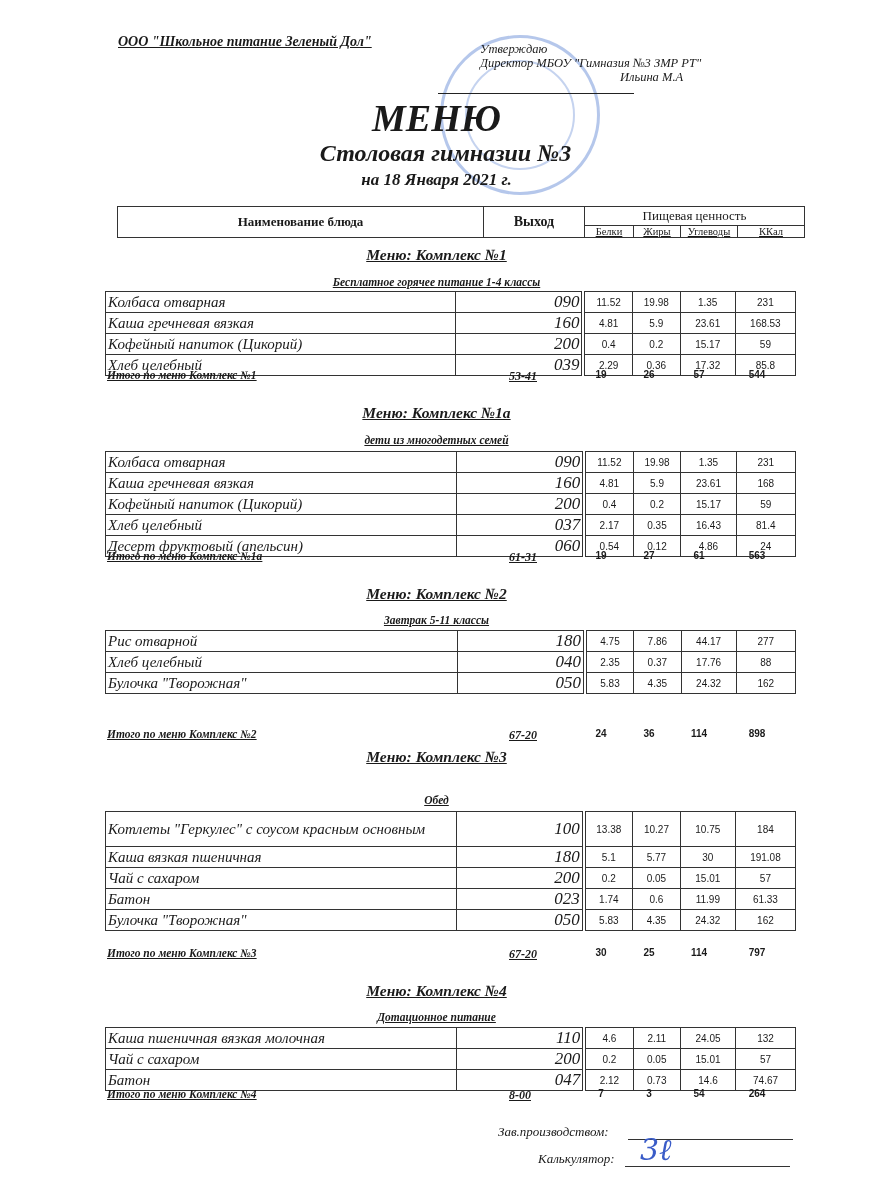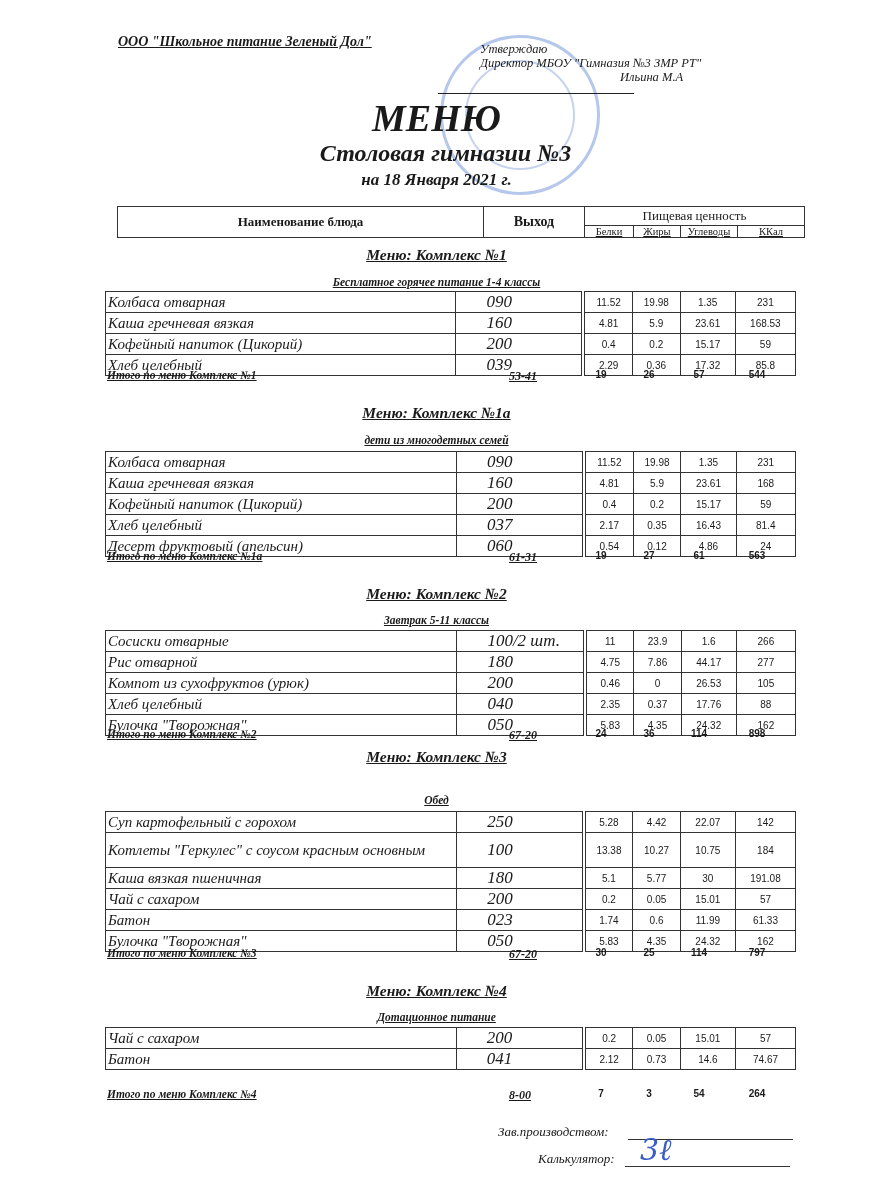--- a/index.html
+++ b/index.html
@@ -23,21 +23,21 @@
   .hdr .hnut { font-weight:normal; font-size:13px; height:17px; }
   .hdr .sub { font-size:10.5px; height:11px;text-decoration:underline; }
 
   .sect-title { left:0; width:873px; text-align:center; font-size:15.5px; font-weight:bold; font-style:italic; }
   .sect-title span, .sect-sub span { text-decoration:underline; }
   .sect-sub { left:0; width:873px; text-align:center; font-size:11.5px; font-weight:bold; font-style:italic; }
 
   .items { left:105px; width:691px; }
   .items td { border:1.5px solid #333; padding:0 2px; height:17px; font-size:15px; }
   .items td.name { width:366px; font-style:italic; font-family:"Liberation Serif", serif; line-height:15px; }
-  .items td.out { width:98px; text-align:left; font-style:italic; font-size:17px; padding-left:30px; }
+  .items td.out { width:98px; text-align:right; font-style:italic; font-size:17px; padding-left:30px; }
   .items td.gap { width:2px; border-top:none; border-bottom:none; padding:0; }
   .items td.n { text-align:center; font-family:"Liberation Sans", sans-serif; font-size:10px; width:44px; }
   .items td.n.c { width:52px; }
   .items td.n.k { width:57px; }
   .items tr.tall td { height:34px; }
 
   .total { left:107px; width:689px; font-weight:bold; font-style:italic; font-size:11.5px; }
   .total .tl { position:absolute; left:0; text-decoration:underline; }
   .total .to { position:absolute; left:402px; text-decoration:underline; font-size:12px; }
   .total .tv { position:absolute; font-family:"Liberation Sans", sans-serif; font-style:normal; font-size:10px; width:40px; text-align:center; }
@@ -185,46 +185,28 @@
   <span class="tv" style="left:474px">19</span>
   <span class="tv" style="left:522px">27</span>
   <span class="tv" style="left:572px">61</span>
   <span class="tv" style="left:630px">563</span>
 </div>
 
 <div class="abs sect-title" style="top:585px"><span>Меню: Комплекс №2</span></div>
 <div class="abs sect-sub" style="top:614px"><span>Завтрак 5-11 классы</span></div>
 <table class="items" style="top:630px">
   <tbody>
-      <tr>
-        <td class="name">Сосиски  отварные</td>
-        <td class="out">100/2 шт.</td>
-        <td class="gap"></td>
-        <td class="n">11</td>
-        <td class="n">23.9</td>
-        <td class="n c">1.6</td>
-        <td class="n k">266</td>
-      </tr>
   <tr>
         <td class="name">Рис отварной</td>
         <td class="out">180</td>
         <td class="gap"></td>
         <td class="n">4.75</td>
         <td class="n">7.86</td>
         <td class="n c">44.17</td>
         <td class="n k">277</td>
-      </tr>
-  <tr>
-        <td class="name">Компот из сухофруктов (урюк)</td>
-        <td class="out">200</td>
-        <td class="gap"></td>
-        <td class="n">0.46</td>
-        <td class="n">0</td>
-        <td class="n c">26.53</td>
-        <td class="n k">105</td>
       </tr>
   <tr>
         <td class="name">Хлеб  целебный</td>
         <td class="out">040</td>
         <td class="gap"></td>
         <td class="n">2.35</td>
         <td class="n">0.37</td>
         <td class="n c">17.76</td>
         <td class="n k">88</td>
       </tr>
@@ -245,29 +227,20 @@
   <span class="tv" style="left:474px">24</span>
   <span class="tv" style="left:522px">36</span>
   <span class="tv" style="left:572px">114</span>
   <span class="tv" style="left:630px">898</span>
 </div>
 
 <div class="abs sect-title" style="top:748px"><span>Меню: Комплекс №3</span></div>
 <div class="abs sect-sub" style="top:794px"><span>Обед</span></div>
 <table class="items" style="top:811px">
   <tbody>
-      <tr>
-        <td class="name">Суп картофельный с горохом</td>
-        <td class="out">250</td>
-        <td class="gap"></td>
-        <td class="n">5.28</td>
-        <td class="n">4.42</td>
-        <td class="n c">22.07</td>
-        <td class="n k">142</td>
-      </tr>
   <tr class="tall">
         <td class="name">Котлеты  "Геркулес" с соусом красным основным</td>
         <td class="out">100</td>
         <td class="gap"></td>
         <td class="n">13.38</td>
         <td class="n">10.27</td>
         <td class="n c">10.75</td>
         <td class="n k">184</td>
       </tr>
   <tr>
@@ -314,32 +287,41 @@
   <span class="tv" style="left:474px">30</span>
   <span class="tv" style="left:522px">25</span>
   <span class="tv" style="left:572px">114</span>
   <span class="tv" style="left:630px">797</span>
 </div>
 
 <div class="abs sect-title" style="top:982px"><span>Меню: Комплекс №4</span></div>
 <div class="abs sect-sub" style="top:1011px"><span>Дотационное питание</span></div>
 <table class="items" style="top:1027px">
   <tbody>
+      <tr>
+        <td class="name">Каша пшеничная вязкая молочная</td>
+        <td class="out">110</td>
+        <td class="gap"></td>
+        <td class="n">4.6</td>
+        <td class="n">2.11</td>
+        <td class="n c">24.05</td>
+        <td class="n k">132</td>
+      </tr>
   <tr>
         <td class="name">Чай с сахаром</td>
         <td class="out">200</td>
         <td class="gap"></td>
         <td class="n">0.2</td>
         <td class="n">0.05</td>
         <td class="n c">15.01</td>
         <td class="n k">57</td>
       </tr>
   <tr>
         <td class="name">Батон</td>
-        <td class="out">041</td>
+        <td class="out">047</td>
         <td class="gap"></td>
         <td class="n">2.12</td>
         <td class="n">0.73</td>
         <td class="n c">14.6</td>
         <td class="n k">74.67</td>
       </tr>
 </tbody>
   </table>
 <div class="abs total" style="top:1088px">
   <span class="tl">Итого по меню Комплекс №4</span>

